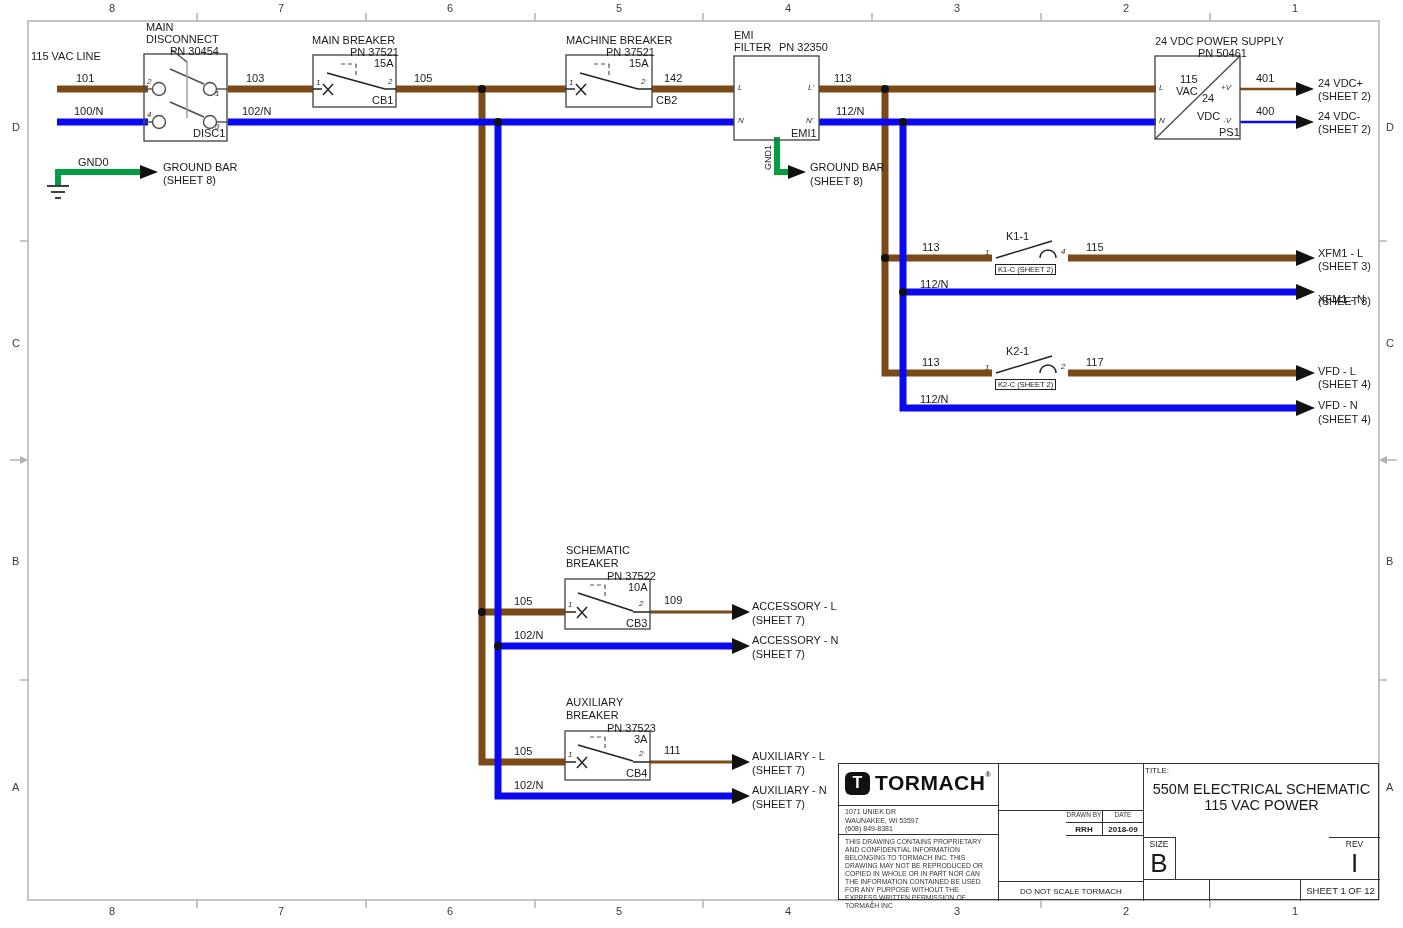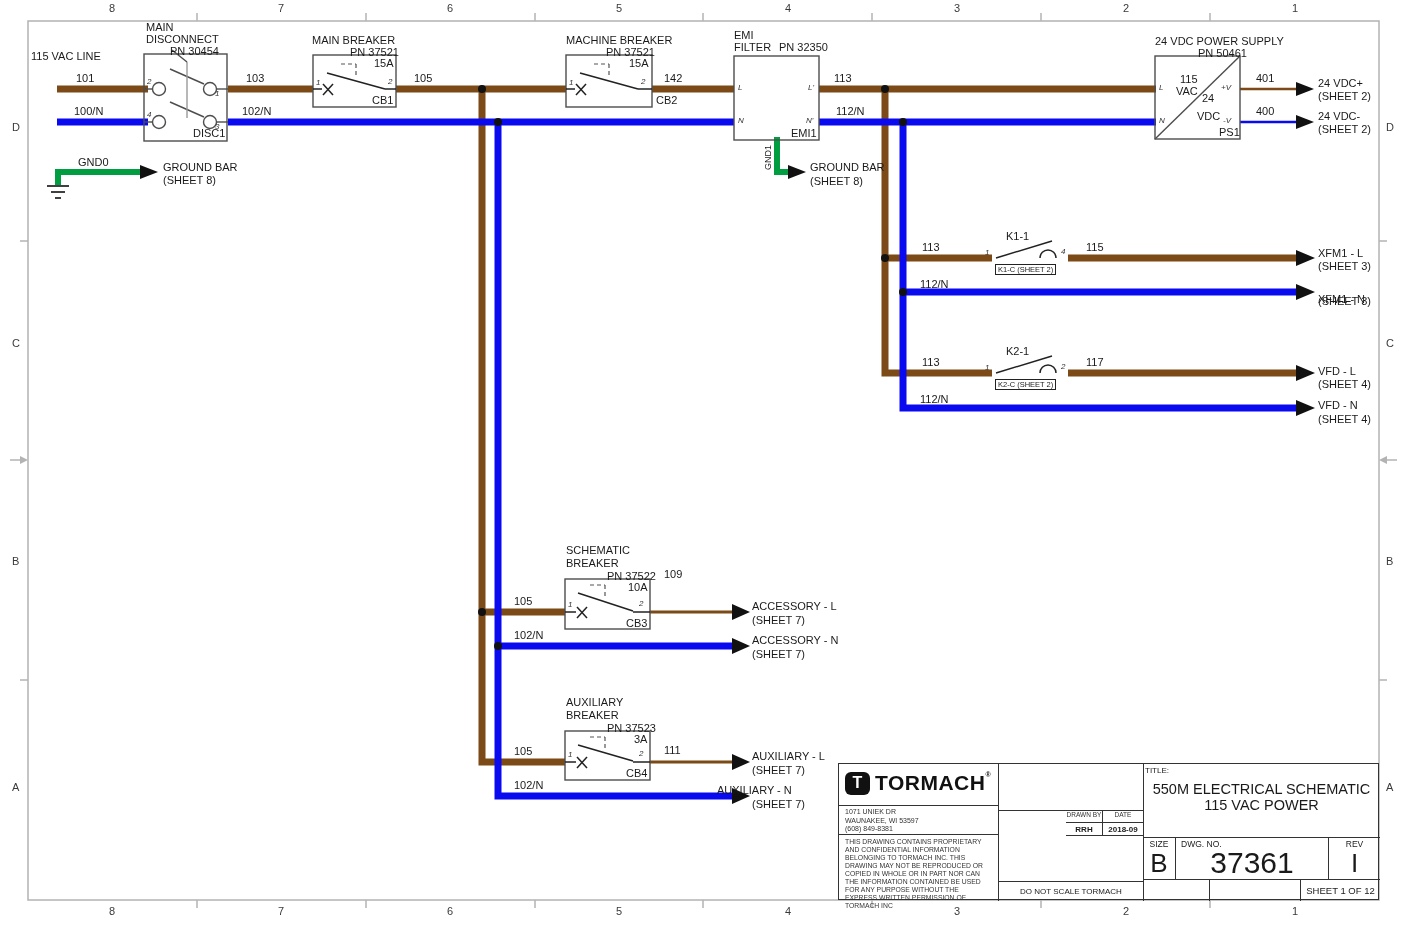--- a/index.html
+++ b/index.html
@@ -338,40 +338,40 @@
   <span class="lb" style="left:1318px;top:413px">(SHEET 4)</span>
 
   <span class="lb" style="left:566px;top:544px">SCHEMATIC</span>
   <span class="lb" style="left:566px;top:557px">BREAKER</span>
   <span class="lb" style="left:607px;top:570px">PN 37522</span>
   <span class="lb" style="left:628px;top:581px">10A</span>
   <span class="lb it" style="left:568px;top:600px">1</span>
   <span class="lb it" style="left:639px;top:599px">2</span>
   <span class="lb" style="left:626px;top:617px">CB3</span>
   <span class="lb" style="left:514px;top:595px">105</span>
-  <span class="lb" style="left:664px;top:568px">109</span>
+  <span class="lb" style="left:664px;top:594px">109</span>
   <span class="lb" style="left:752px;top:600px">ACCESSORY - L</span>
   <span class="lb" style="left:752px;top:614px">(SHEET 7)</span>
   <span class="lb" style="left:514px;top:629px">102/N</span>
   <span class="lb" style="left:752px;top:634px">ACCESSORY - N</span>
   <span class="lb" style="left:752px;top:648px">(SHEET 7)</span>
 
   <span class="lb" style="left:566px;top:696px">AUXILIARY</span>
   <span class="lb" style="left:566px;top:709px">BREAKER</span>
   <span class="lb" style="left:607px;top:722px">PN 37523</span>
   <span class="lb" style="left:634px;top:733px">3A</span>
   <span class="lb it" style="left:568px;top:750px">1</span>
   <span class="lb it" style="left:639px;top:749px">2</span>
   <span class="lb" style="left:626px;top:767px">CB4</span>
   <span class="lb" style="left:514px;top:745px">105</span>
   <span class="lb" style="left:664px;top:744px">111</span>
   <span class="lb" style="left:752px;top:750px">AUXILIARY - L</span>
   <span class="lb" style="left:752px;top:764px">(SHEET 7)</span>
   <span class="lb" style="left:514px;top:779px">102/N</span>
-  <span class="lb" style="left:717px;top:784px">AUXILIARY - N</span>
+  <span class="lb" style="left:752px;top:784px">AUXILIARY - N</span>
   <span class="lb" style="left:752px;top:798px">(SHEET 7)</span>
 
   <div id="tb">
 
     <div class="cell bR bB" style="left:0;top:0;width:160px;height:42px">
       <div class="logo-row">
         <div class="logo-ic">T</div>
         <div class="logo-tx"><span>TORMACH</span><span class="logo-mark">®</span></div>
       </div>
     </div>
@@ -392,24 +392,20 @@
     <div class="cell bT" style="left:160px;top:117px;width:144px;height:20px;text-align:center;font-size:8px;padding-top:5px">DO NOT SCALE TORMACH</div>
 
     <div class="cell bL" style="left:304px;top:0;width:237px;height:137px"></div>
     <div class="cell" style="left:306px;top:2px;font-size:8px">TITLE:</div>
     <div class="cell" style="left:304px;top:17px;width:237px;text-align:center;font-size:14.5px">550M ELECTRICAL SCHEMATIC</div>
     <div class="cell" style="left:304px;top:33px;width:237px;text-align:center;font-size:14.5px">115 VAC POWER</div>
     <div class="cell bT bR" style="left:304px;top:73px;width:33px;height:42px">
       <div style="font-size:8.5px;text-align:center;padding-top:1px">SIZE</div>
       <div style="font-size:26px;text-align:center;line-height:28px">B</div>
     </div>
-    <div class="cell bT bR" style="left:337px;top:73px;width:153px;height:42px">
-      <div style="font-size:8.5px;padding:1px 0 0 5px">DWG.  NO.</div>
-      <div style="font-size:30px;text-align:center;line-height:28px">37361</div>
-    </div>
     <div class="cell bT" style="left:490px;top:73px;width:51px;height:42px">
       <div style="font-size:8.5px;text-align:center;padding-top:1px">REV</div>
       <div style="font-size:26px;text-align:center;line-height:28px">I</div>
     </div>
     <div class="cell bT bR" style="left:304px;top:115px;width:67px;height:22px"></div>
     <div class="cell bT bR" style="left:371px;top:115px;width:91px;height:22px"></div>
     <div class="cell bT" style="left:462px;top:115px;width:79px;height:22px;text-align:center;font-size:9.5px;padding-top:5px">SHEET 1 OF 12</div>
   </div>
 
 </div>

